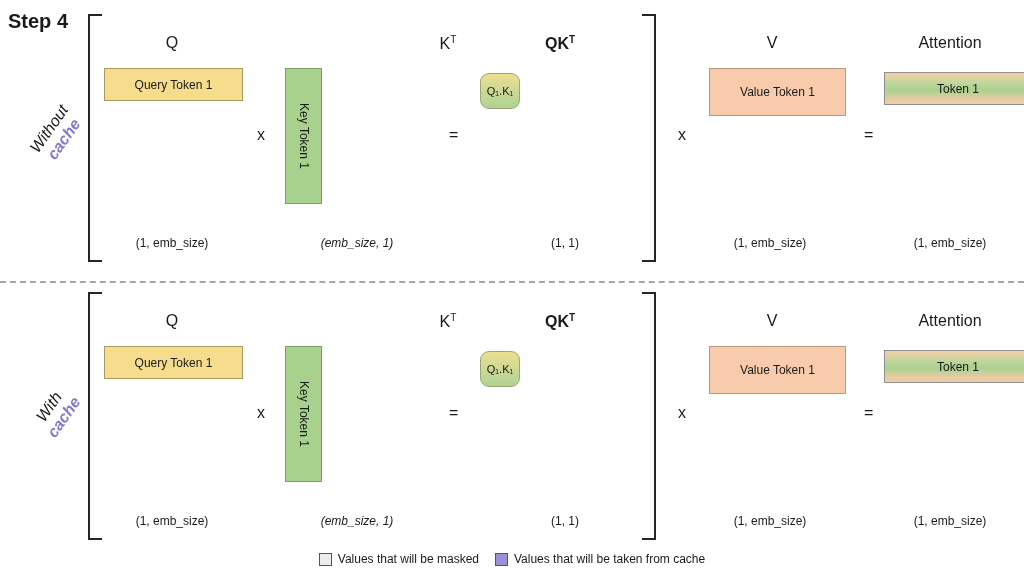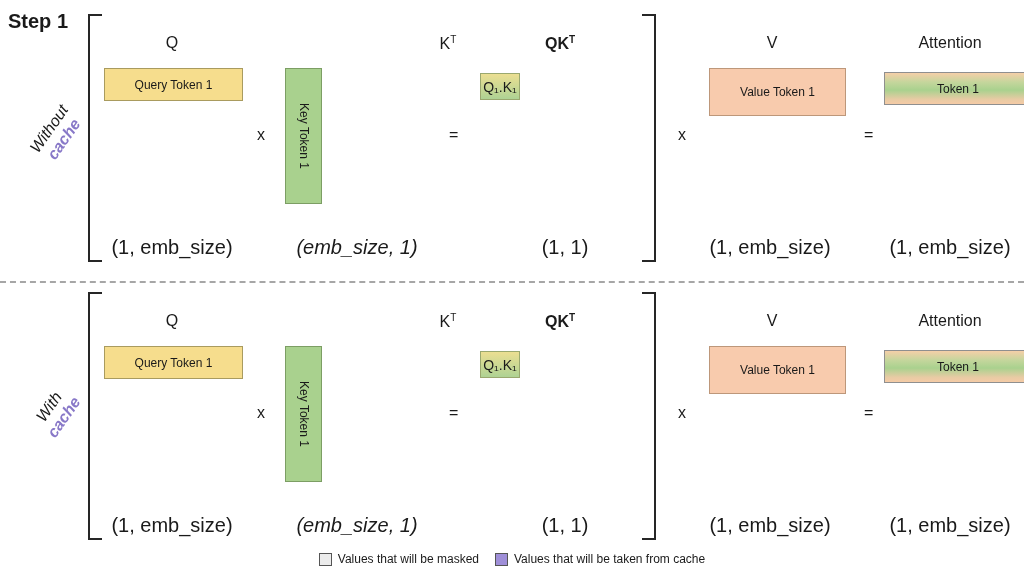--- a/index.html
+++ b/index.html
@@ -18,46 +18,46 @@
   .hdr{position:absolute;top:34px;font-size:16px;text-align:center;}
   .hdr sup{font-size:10px;}
   .hdr-q{left:122px;width:100px;}
   .hdr-k{left:398px;width:100px;}
   .hdr-qk{left:505px;width:110px;font-weight:bold;}
   .hdr-v{left:722px;width:100px;}
   .hdr-att{left:885px;width:130px;}
   .box{position:absolute;border:1px solid #8f8f73;display:flex;align-items:center;justify-content:center;font-size:12px;box-sizing:border-box;}
   .qbox{left:104px;top:68px;width:139px;height:33px;background:#f6dd8d;border-color:#a99b5f;}
   .kbox{left:285px;top:68px;width:37px;height:136px;background:#a9d18e;border-color:#7c9e64;}
-  .qkbox{left:480px;top:73px;width:40px;height:27px;background:linear-gradient(to bottom,#ecdf92,#aed294);font-size:14px;border-color:#9aa86f;}
+  .qkbox{left:480px;top:73px;width:40px;height:36px;background:linear-gradient(to bottom,#ecdf92,#aed294);font-size:11px;border-color:#9aa86f;border-radius:9px;}
   .vbox{left:709px;top:68px;width:137px;height:48px;background:#f8cbad;border-color:#bd977a;}
   .abox{left:884px;top:72px;width:148px;height:33px;background:linear-gradient(to bottom,#f5cfa8 0%,#c4d69c 30%,#a9d18e 55%,#e8cba4 85%,#f5cba6 100%);border-color:#8f8f8f;}
   .vtext{transform:rotate(90deg);white-space:nowrap;}
   .op{position:absolute;top:126px;font-size:16px;}
   .op-x1{left:257px;}
   .op-eq1{left:449px;}
   .op-x2{left:678px;}
   .op-eq2{left:864px;}
-  .dim{position:absolute;top:236px;font-size:20px;text-align:center;}
+  .dim{position:absolute;top:236px;font-size:12px;text-align:center;}
   .dim-q{left:97px;width:150px;}
   .dim-k{left:282px;width:150px;font-style:italic;}
   .dim-qk{left:515px;width:100px;}
   .dim-v{left:695px;width:150px;}
   .dim-att{left:875px;width:150px;}
   .divider{position:absolute;left:0;top:281px;width:1024px;height:0;border-top:2px dashed #a6a6a6;}
   .legend{position:absolute;left:0;top:552px;width:1024px;display:flex;justify-content:center;gap:16px;align-items:center;font-size:12px;}
   .legend-item{display:flex;align-items:center;}
   .swatch{width:13px;height:13px;border:1px solid #555;margin-right:6px;display:inline-block;box-sizing:border-box;}
 </style>
 </head>
 <body>
 
 <div class="canvas">
 
-  <div class="step-title">Step 1</div>
+  <div class="step-title">Step 4</div>
 
   <div class="row row-1">
     <div class="rowlabel">
       <span class="plain-word">Without</span>
       <span class="cache-word">cache</span>
     </div>
 
     <div class="bracket bracket-left"></div>
     <div class="bracket bracket-right"></div>
 

